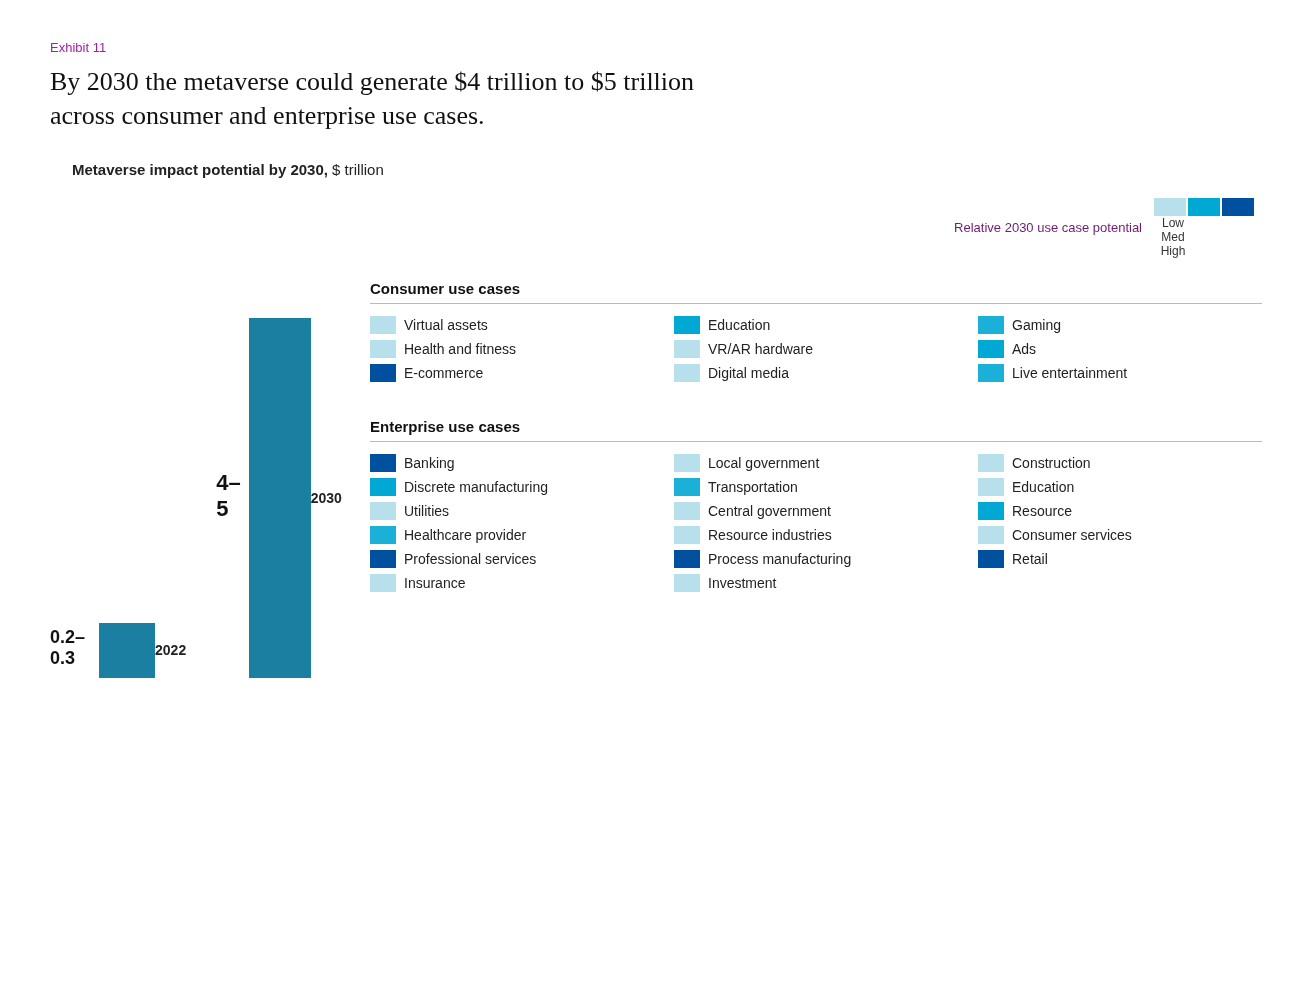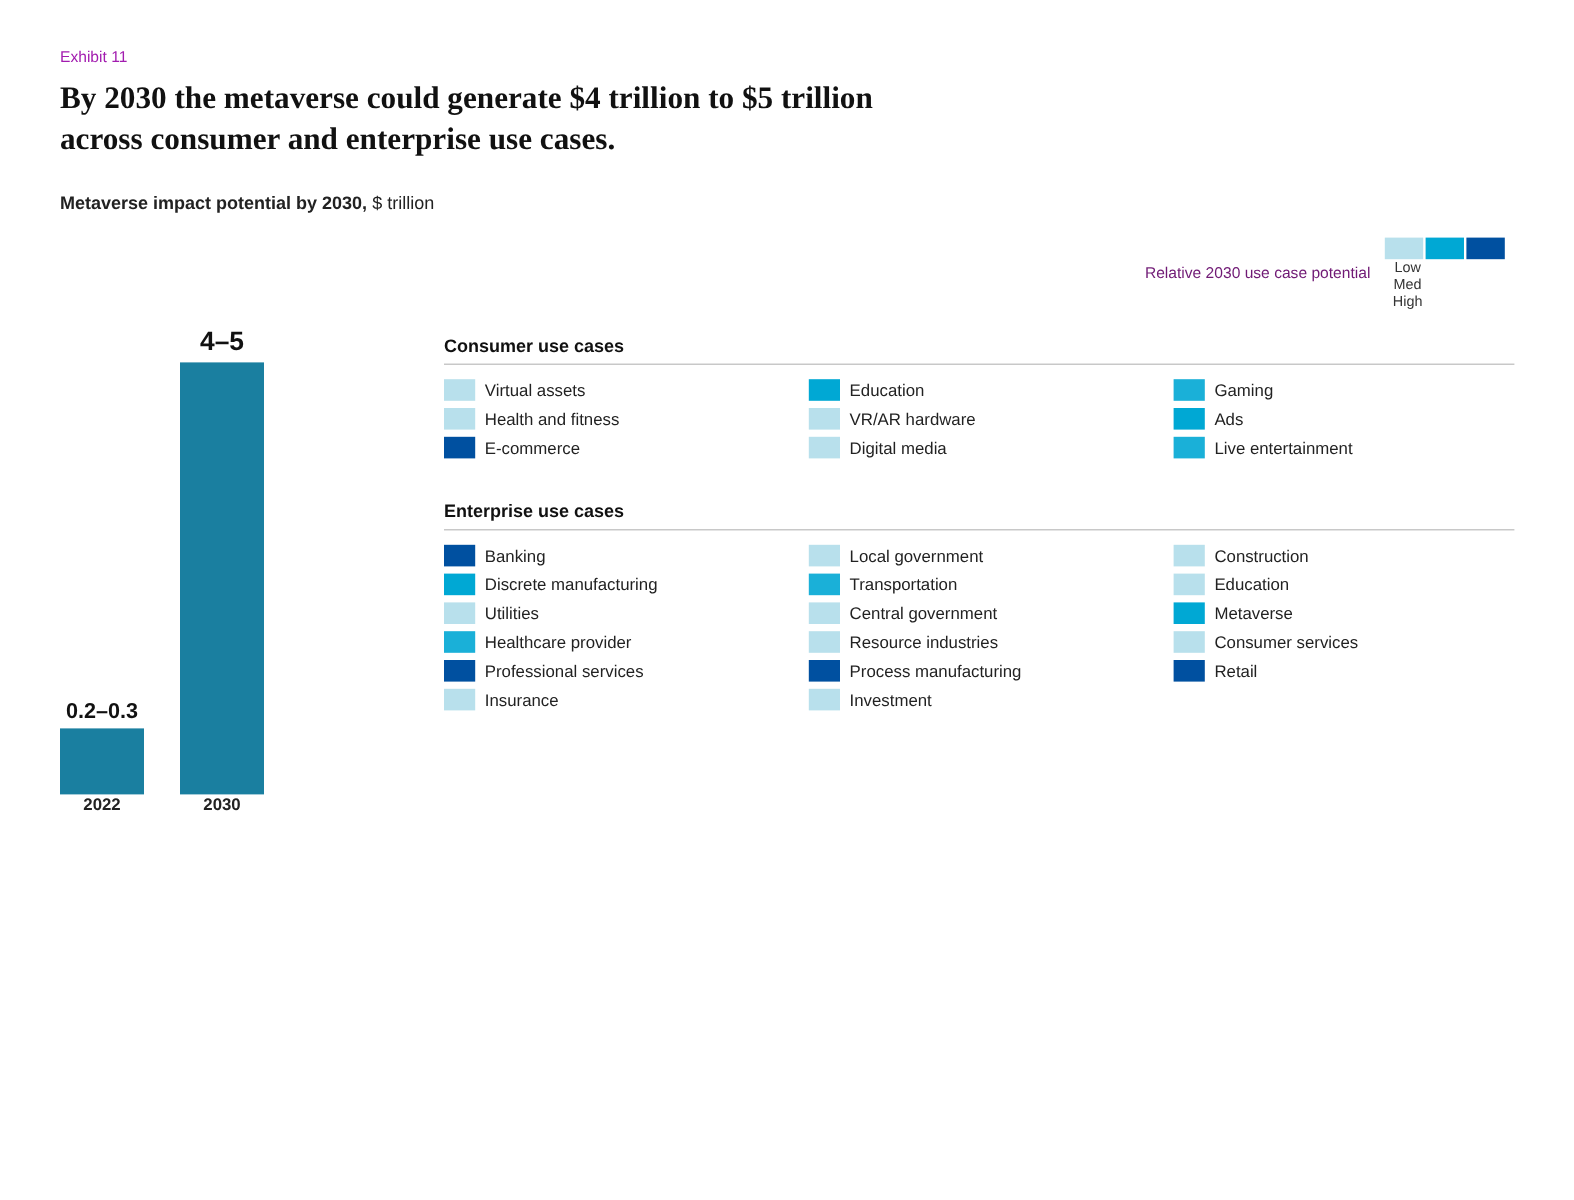--- a/index.html
+++ b/index.html
@@ -12,34 +12,35 @@
       min-height: 1000px;
     }
     .exhibit-label {
       font-size: 13px;
       color: #a21caf;
       margin-bottom: 10px;
       font-family: Arial, sans-serif;
     }
     .main-title {
       font-size: 26px;
-      font-weight: bold;
+      font-weight: normal;
       line-height: 1.3;
       max-width: 700px;
       margin-bottom: 28px;
       color: #111;
     }
     .subtitle {
       font-size: 15px;
       font-family: Arial, sans-serif;
       margin-bottom: 20px;
       color: #222;
     }
     .subtitle strong {
       font-weight: bold;
+      margin-left: 22px;
     }
     .content-area {
       display: flex;
       flex-direction: row;
       gap: 0px;
       align-items: flex-start;
     }
     
     .chart-area {
       width: 280px;
@@ -49,21 +50,21 @@
     .bars-container {
       display: flex;
       flex-direction: row;
       align-items: flex-end;
       gap: 30px;
       height: 420px;
       padding-bottom: 0;
     }
     .bar-group {
       display: flex;
-      flex-direction: column;
+      flex-direction: row;
       align-items: center;
     }
     .bar-value-label {
       font-size: 18px;
       font-weight: bold;
       margin-bottom: 4px;
       font-family: Arial, sans-serif;
       color: #111;
     }
     .bar {
@@ -293,21 +294,21 @@
           <div class="use-case-swatch c-light"></div>
           <span class="use-case-label">Utilities</span>
         </div>
 
         <div class="use-case-item">
           <div class="use-case-swatch c-light"></div>
           <span class="use-case-label">Central government</span>
         </div>
         <div class="use-case-item">
           <div class="use-case-swatch c-med"></div>
-          <span class="use-case-label">Metaverse</span>
+          <span class="use-case-label">Resource</span>
         </div>
 
         <div class="use-case-item">
           <div class="use-case-swatch c-med2"></div>
           <span class="use-case-label">Healthcare provider</span>
         </div>
 
         <div class="use-case-item">
           <div class="use-case-swatch c-light"></div>
           <span class="use-case-label">Resource industries</span>

